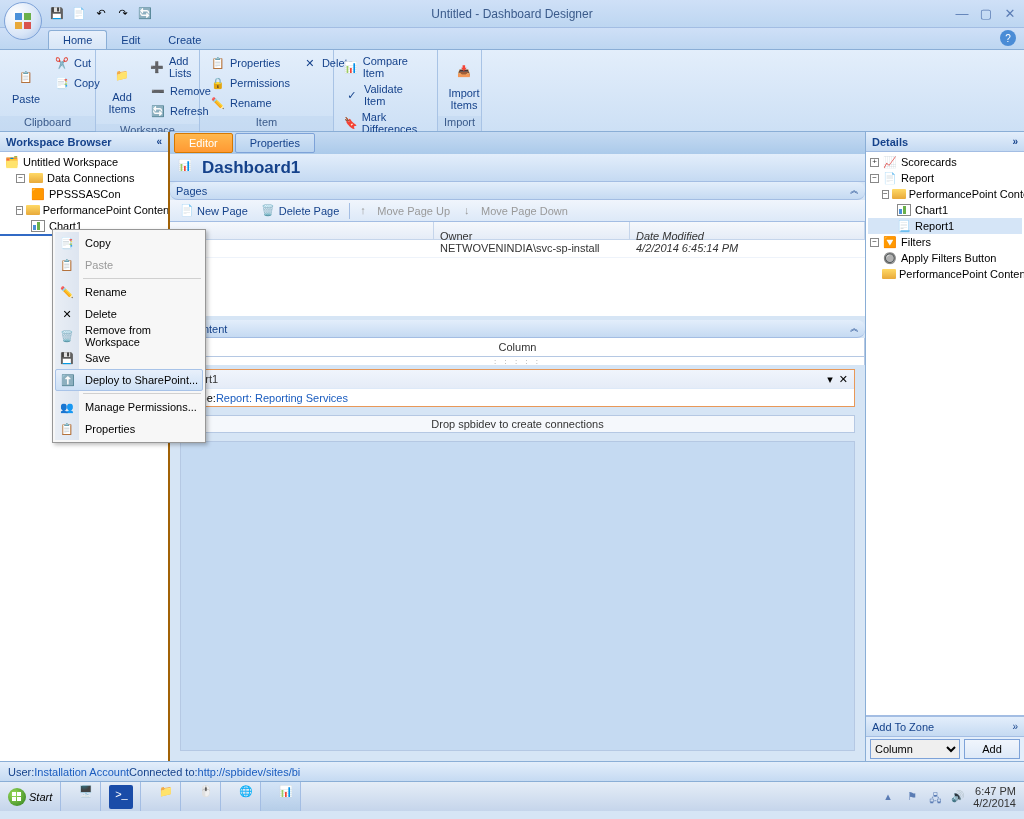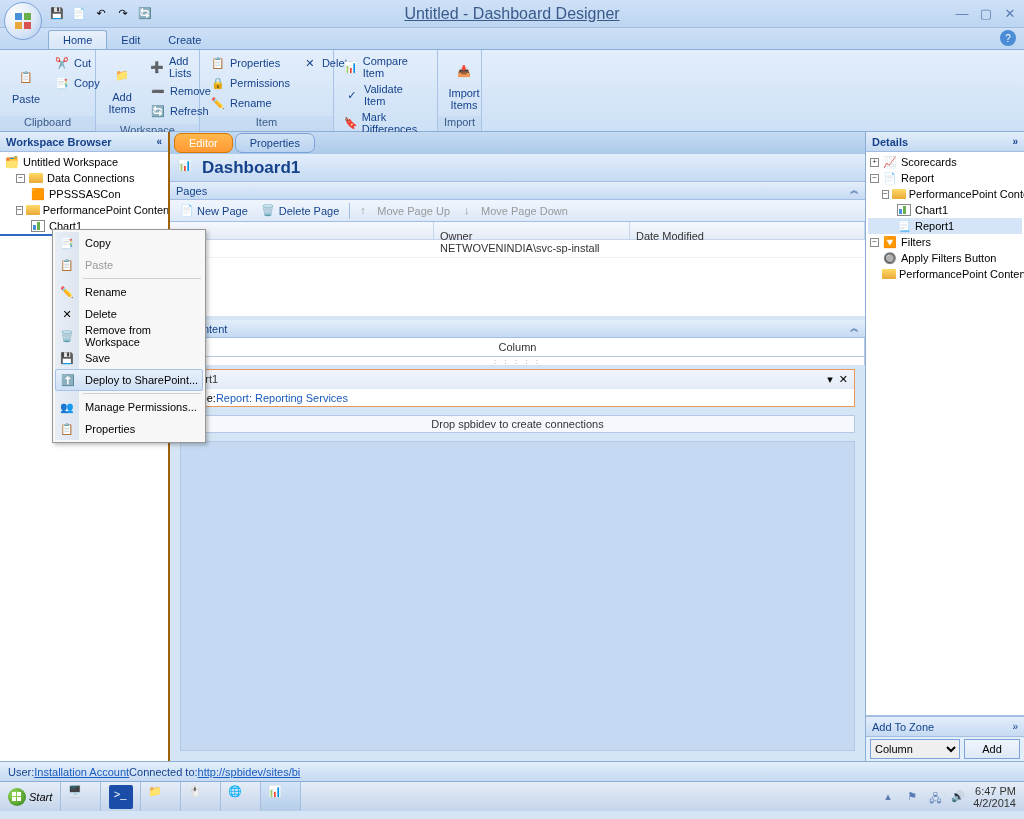--- a/index.html
+++ b/index.html
@@ -4,21 +4,21 @@
 <style>
 * { box-sizing: border-box; margin: 0; padding: 0; font-family: "Segoe UI", Tahoma, sans-serif; font-size: 11px; }
 body { width: 1024px; height: 819px; background: #d6e5f5; overflow: hidden; position: relative; }
 
 
 .titlebar { height: 28px; background: linear-gradient(#cfe0f7, #bdd6f1); display: flex; align-items: center; position: relative; border-bottom: 1px solid #a3bde3; }
 .office-btn { width: 38px; height: 38px; position: absolute; top: 2px; left: 4px; border-radius: 50%; background: radial-gradient(circle at 30% 30%, #fff, #d8e5f7 60%, #a8c3e8); border: 1px solid #7da2d8; z-index: 10; display: flex; align-items: center; justify-content: center; }
 .office-btn svg { width: 20px; height: 20px; }
 .qat { margin-left: 48px; display: flex; gap: 4px; align-items: center; }
 .qat-btn { width: 18px; height: 18px; display: flex; align-items: center; justify-content: center; cursor: pointer; }
-.title-text { position: absolute; left: 50%; transform: translateX(-50%); color: #3a5a8a; font-size: 16px; text-decoration: underline; }
+.title-text { position: absolute; left: 50%; transform: translateX(-50%); color: #3a5a8a; font-size: 12px; }
 .win-controls { position: absolute; right: 6px; display: flex; gap: 8px; }
 .win-controls span { width: 16px; height: 16px; cursor: pointer; color: #5a7cb4; font-size: 13px; display: flex; align-items: center; justify-content: center; }
 
 
 .tabs { height: 22px; background: linear-gradient(#cfe0f7, #bdd6f1); display: flex; align-items: flex-end; padding-left: 48px; border-bottom: 1px solid #8aaed6; position: relative; }
 .tab { padding: 3px 14px; cursor: pointer; color: #15428b; border-top-left-radius: 3px; border-top-right-radius: 3px; }
 .tab.active { background: linear-gradient(#e8f0fb, #d7e6f7); border: 1px solid #8aaed6; border-bottom: none; }
 .help-btn { position: absolute; right: 8px; top: 2px; width: 16px; height: 16px; border-radius: 50%; background: #4a8cd6; color: #fff; font-size: 10px; display: flex; align-items: center; justify-content: center; cursor: pointer; }
 
 
@@ -44,45 +44,45 @@
 .tree-item.selected { background: #316ac5; color: #fff; }
 .tree-item.highlighted { background: #d5e5f7; }
 .tree-indent-1 { padding-left: 14px; }
 .tree-indent-2 { padding-left: 28px; }
 .tree-toggle { width: 9px; height: 9px; border: 1px solid #888; display: flex; align-items: center; justify-content: center; font-size: 8px; line-height: 1; background: #fff; color: #333; }
 .tree-icon { width: 16px; height: 14px; display: inline-flex; align-items: center; justify-content: center; }
 
 
 .center { flex: 1; background: #d6e5f5; display: flex; flex-direction: column; border-right: 1px solid #8aaed6; }
 .center-tabs { height: 22px; background: linear-gradient(#c5daf2, #abcaea); display: flex; align-items: center; padding: 0 4px; gap: 2px; }
-.ctab { padding: 3px 14px; cursor: pointer; background: linear-gradient(#d2e3f6, #b9d3ef); border: 1px solid #7da2d8; border-radius: 7px; color: #15428b; }
+.ctab { padding: 3px 14px; cursor: pointer; background: linear-gradient(#d2e3f6, #b9d3ef); border: 1px solid #7da2d8; border-radius: 2px; color: #15428b; }
 .ctab.active { background: linear-gradient(#ffb84d, #ff9933); color: #fff; border-color: #d67800; }
 
 .doc-title-bar { height: 28px; background: linear-gradient(#e3eefb, #c5daf2); border-bottom: 1px solid #a3bde3; display: flex; align-items: center; padding: 0 8px; }
 .doc-title-bar .icon { width: 18px; height: 18px; margin-right: 6px; }
 .doc-title-bar .name { font-size: 17px; font-weight: bold; color: #15428b; }
 
-.section-hdr { height: 18px; background: linear-gradient(#e3eefb, #c5daf2); border-bottom: 1px solid #a3bde3; display: flex; align-items: center; justify-content: space-between; padding: 0 6px; color: #15428b; }
+.section-hdr { height: 18px; background: linear-gradient(#e3eefb, #c5daf2); border-bottom: 1px solid #a3bde3; display: flex; align-items: center; justify-content: space-between; padding: 0 6px; color: #15428b; border-radius: 8px; }
 .section-hdr .collapse { font-size: 9px; cursor: pointer; }
 
 .toolbar { height: 22px; background: linear-gradient(#f0f5fc, #dde9f8); border-bottom: 1px solid #a3bde3; display: flex; align-items: center; gap: 2px; padding: 0 4px; }
 .tbtn { display: flex; align-items: center; gap: 3px; padding: 2px 5px; cursor: pointer; border: 1px solid transparent; border-radius: 2px; color: #15428b; }
 .tbtn.disabled { color: #999; cursor: default; }
 .tbtn .icon { width: 14px; height: 14px; }
 .tsep { width: 1px; height: 16px; background: #a3bde3; margin: 0 2px; }
 
 .grid { background: #fff; }
 .grid-head { display: flex; height: 18px; background: linear-gradient(#f5f8fc, #e5ecf7); border-bottom: 1px solid #c5d5eb; }
 .grid-head .cell { border-right: 1px solid #c5d5eb; padding: 8px 6px; color: #333; }
 .grid-row { display: flex; height: 18px; border-bottom: 1px solid #eef3fa; }
 .grid-row .cell { padding: 2px 6px; color: #333; }
 .grid-body { height: 76px; background: #fff; }
 .col-name { width: 264px; }
 .col-owner { width: 196px; }
-.col-date { flex: 1; }
+.col-date { flex: 1; font-style: italic; }
 
 .dashboard-content { margin-top: 4px; }
 .column-hdr { text-align: center; padding: 3px; background: #fff; border: 1px solid #b5c8e3; border-top: none; color: #333; }
 .drag-handle { height: 8px; text-align: center; color: #999; font-size: 8px; letter-spacing: 3px; background: #fff; border-left: 1px solid #b5c8e3; border-right: 1px solid #b5c8e3; }
 
 .report-panel { margin: 4px 10px 8px 10px; border: 1px solid #e89858; background: #fff; }
 .report-head { height: 18px; background: linear-gradient(#f0f5fc, #e5ecf7); display: flex; align-items: center; justify-content: space-between; padding: 0 6px; }
 .report-head .rname { color: #333; }
 .report-head .ractions { display: flex; gap: 6px; }
 .report-head .ractions span { cursor: pointer; font-size: 11px; }
@@ -96,25 +96,25 @@
 
 .right-panel { width: 158px; background: #e3eefb; display: flex; flex-direction: column; }
 .right-panel .tree { border-bottom: 1px solid #a3bde3; }
 .add-zone { border-top: 1px solid #a3bde3; }
 .add-zone-body { height: 24px; background: #e3eefb; display: flex; align-items: center; gap: 4px; padding: 2px 4px; }
 .add-zone-body select { flex: 1; height: 20px; border: 1px solid #7da2d8; font-size: 11px; }
 .add-zone-body button { width: 56px; height: 20px; background: linear-gradient(#f0f5fc, #dde9f8); border: 1px solid #7da2d8; cursor: pointer; font-size: 11px; }
 
 
 .statusbar { height: 20px; background: linear-gradient(#e3eefb, #c5daf2); border-top: 1px solid #8aaed6; display: flex; align-items: center; padding: 0 8px; color: #15428b; }
-.statusbar .link { text-decoration: underline; }
+.statusbar .link { }
 
 
 .taskbar { height: 30px; background: linear-gradient(#e5edf7, #c5d5eb); border-top: 1px solid #8aaed6; display: flex; align-items: center; justify-content: space-between; }
-.task-left { display: flex; align-items: center; height: 100%; }
+.task-left { display: flex; align-items: center; height: 100%; text-align: right; }
 .start-btn { height: 100%; padding: 0 8px; display: flex; align-items: center; gap: 3px; cursor: pointer; border-right: 1px solid #a3bde3; }
 .start-orb { width: 18px; height: 18px; border-radius: 50%; background: radial-gradient(circle at 35% 35%, #9de05a, #2a7a1a); display: flex; align-items: center; justify-content: center; }
 .task-item { width: 40px; height: 100%; display: flex; align-items: center; justify-content: center; cursor: pointer; border-right: 1px solid #a3bde3; }
 .task-item .ticon { width: 24px; height: 24px; }
 .task-right { display: flex; align-items: center; gap: 8px; padding-right: 8px; color: #333; font-size: 10px; }
 .task-right .time { text-align: right; line-height: 12px; }
 .tray-icon { width: 14px; height: 14px; cursor: pointer; color: #5a7cb4; }
 
 
 .context-menu { position: absolute; top: 229px; left: 52px; width: 154px; background: #f7f7f7; border: 1px solid #979797; box-shadow: 2px 2px 4px rgba(0,0,0,0.25); z-index: 100; padding: 2px; }
@@ -342,20 +342,21 @@
     <div class="grid">
       <div class="grid-head">
         <div class="cell col-name">Name</div>
         <div class="cell col-owner">Owner</div>
         <div class="cell col-date">Date Modified</div>
       </div>
       <div class="grid-body">
         <div class="grid-row">
           <div class="cell col-name">e 1</div>
           <div class="cell col-owner">NETWOVENINDIA\svc-sp-install</div>
+          <div class="cell col-date">4/2/2014 6:45:14 PM</div>
         </div>
       </div>
     </div>
 
     <div class="dashboard-content">
       <div class="section-hdr">
         <span>rd Content</span>
         <span class="collapse">︽</span>
       </div>
       <div class="column-hdr">Column</div>

